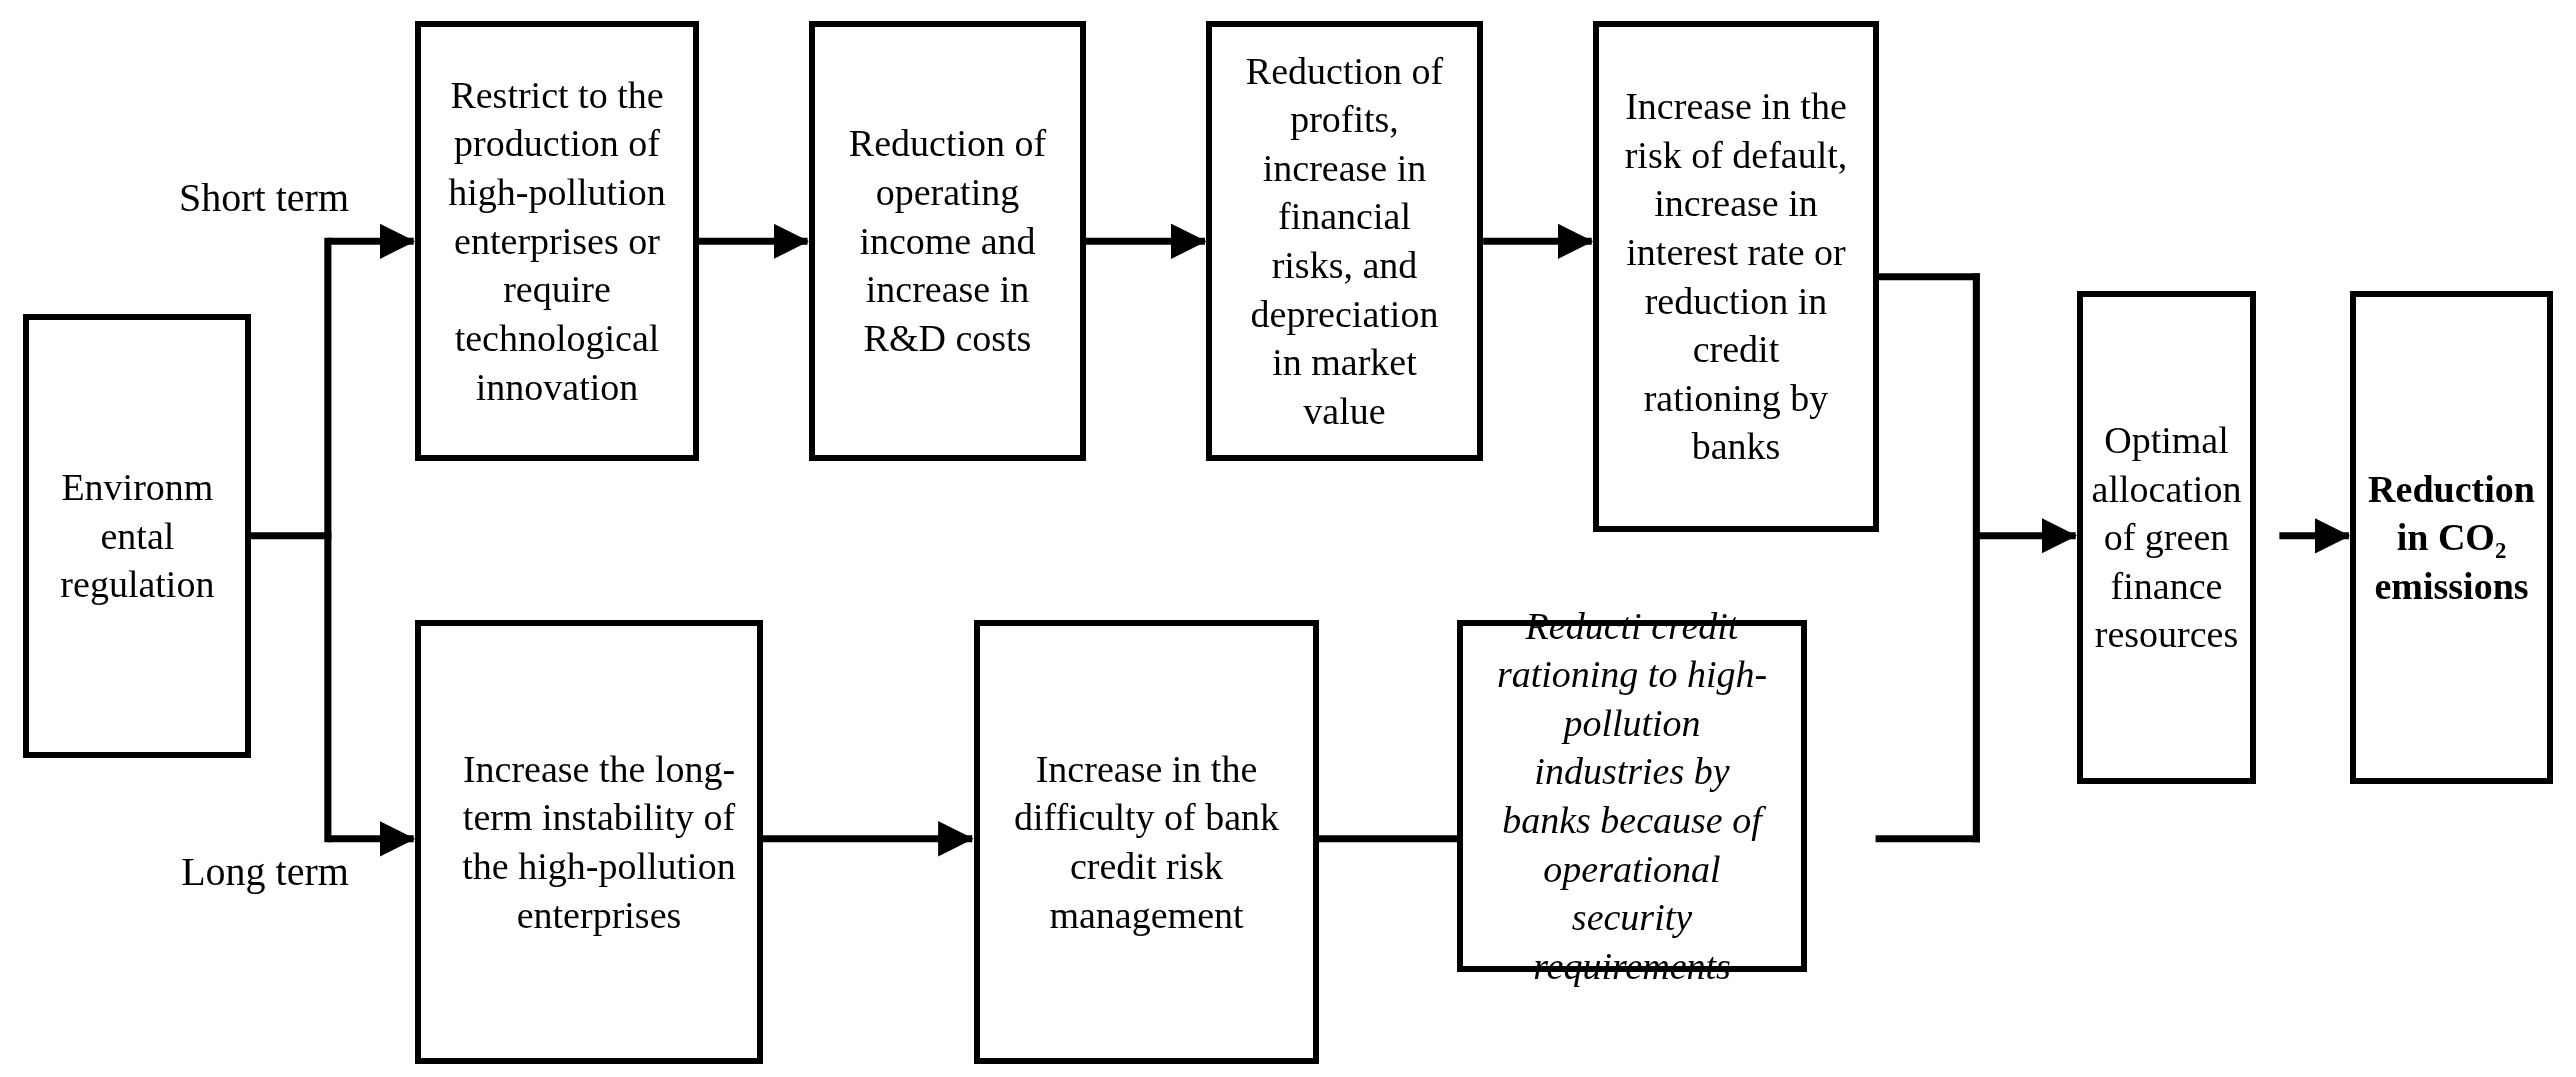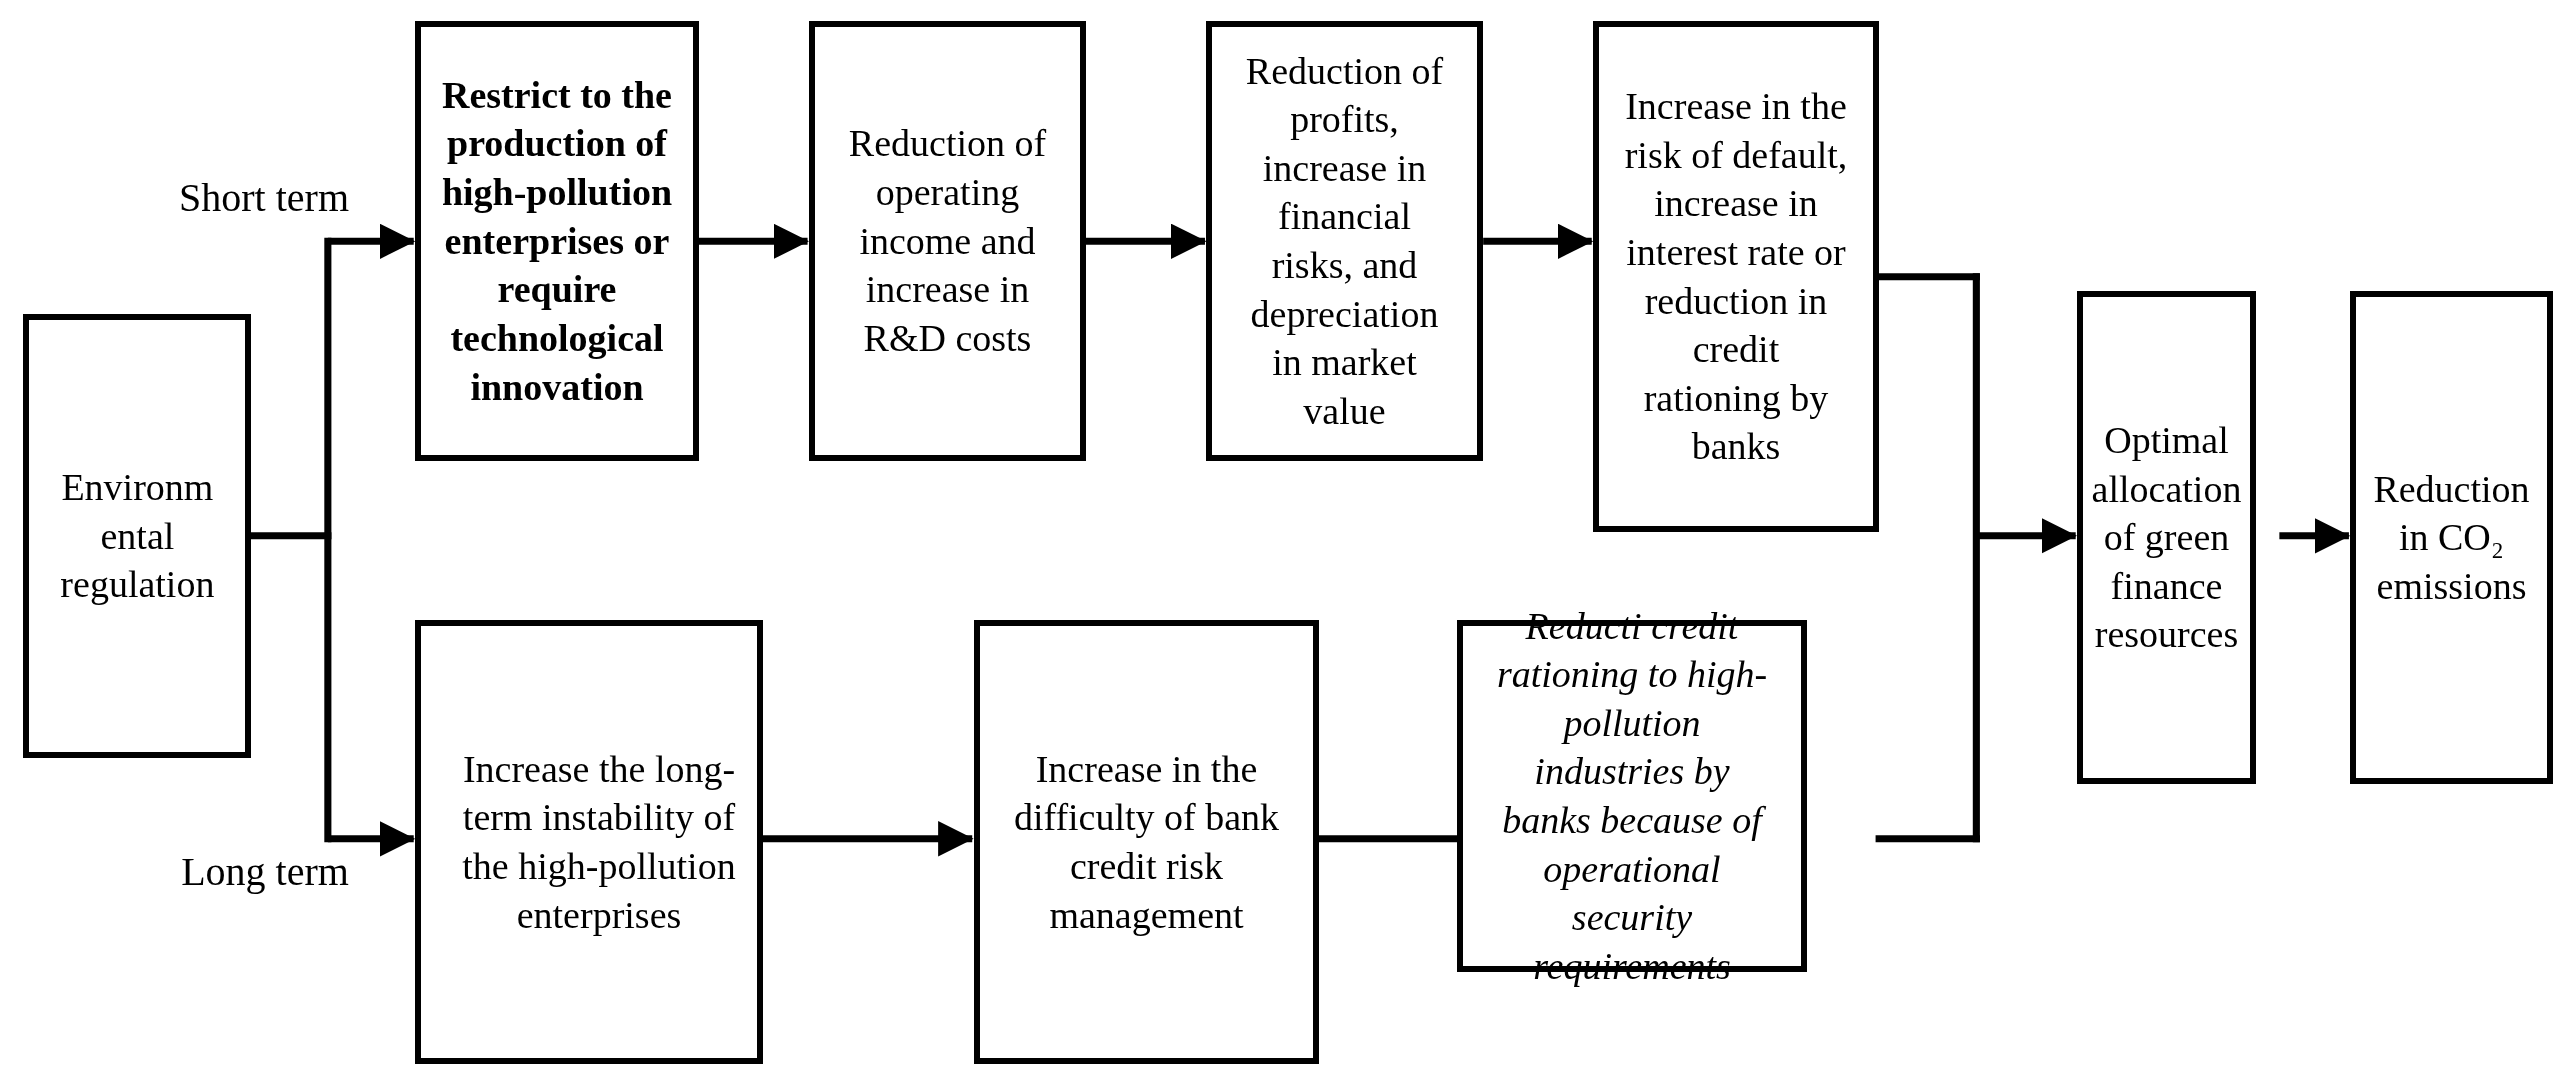--- a/index.html
+++ b/index.html
@@ -93,21 +93,21 @@
     <line class="c-arrow" x1="3212" y1="755" x2="3310" y2="755"></line>
   </svg>
 
   <div class="branch-label" style="left:264px; top:176px;">Short term</div>
   <div class="branch-label" style="left:265px; top:850px;">Long term</div>
 
   <div class="node" style="left:23.4px; top:314px; width:228px; height:444px;">Environm
 ental
 regulation</div>
 
-  <div class="node" style="left:415px; top:21px; width:284px; height:440px;font-weight:bold;">Restrict to the
+  <div class="node" style="left:415px; top:21px; width:284px; height:440px;">Restrict to the
 production of
 high-pollution
 enterprises or
 require
 technological
 innovation</div>
   <div class="node" style="left:809px; top:21px; width:277px; height:440px;">Reduction of
 operating
 income and
 increase in
@@ -144,18 +144,18 @@
 banks because of
 operational
 security
 requirements</div>
 
   <div class="node" style="left:2077px; top:291px; width:179px; height:493px;">Optimal
 allocation
 of green
 finance
 resources</div>
-  <div class="node" style="left:2350px; top:291px; width:203px; height:493px;">Reduction
+  <div class="node" style="left:2350px; top:291px; width:203px; height:493px;font-weight:bold;">Reduction
 in CO₂
 emissions</div>
 
 </div>
 
 
 </body></html>

